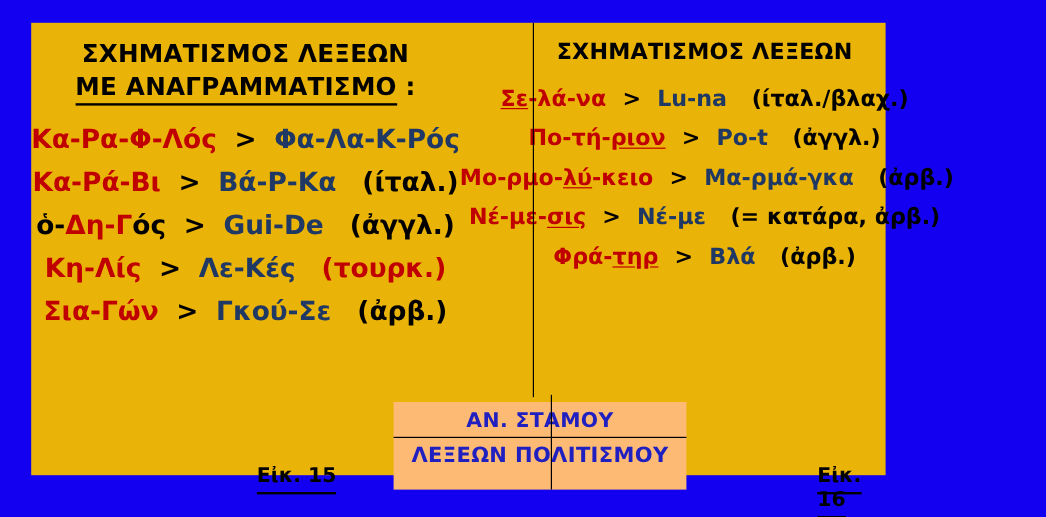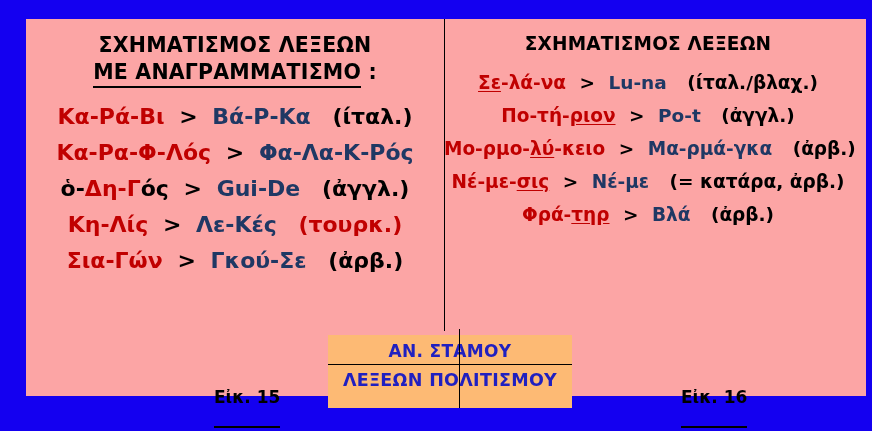--- a/index.html
+++ b/index.html
@@ -6,22 +6,22 @@
   body{
     width:872px;height:431px;
     background:#1400F0;
     font-family:"DejaVu Sans","Liberation Sans",sans-serif;
     overflow:hidden;
     position:relative;
   }
   #figure{
     position:absolute;
     left:26px;top:19px;
-    width:840px;height:377px;
-    background:#fca5a5;
+    width:712px;height:377px;
+    background:#eab308;
   }
   .panes{
     position:absolute;inset:0;
     display:flex;
     flex-direction:row;
   }
   .pane{
     position:relative;
     box-sizing:border-box;
     padding-top:13px;
@@ -97,51 +97,51 @@
   .fig-label{
     position:absolute;
     top:368px;
     color:#000000;
     font-weight:bold;
     font-size:17px;
     z-index:5;
   }
   .fig-label span{
     border-bottom:2px solid #000;
-    padding-bottom:19px;
+    padding-bottom:3px;
   }
   #fig-left{left:188px;}
   #fig-right{left:612px;margin-left:43px;}
 </style>
 </head>
 <body>
 
 <div id="figure">
 
   <div class="panes">
 
     <div class="pane pane-left">
       <div class="title">
         <div>ΣΧΗΜΑΤΙΣΜΟΣ  ΛΕΞΕΩΝ</div>
         <div><span class="l2">ΜΕ  ΑΝΑΓΡΑΜΜΑΤΙΣΜΟ</span><span> :</span></div>
       </div>
 
       <div class="rows">
 
         <div class="row">
+          <span class="red">Κα-Ρα-Φ-Λός</span><span class="sp"></span>
+          <span class="blk">&gt;</span><span class="sp"></span>
+          <span class="blue">Φα-Λα-Κ-Ρός</span>
+        </div>
+
+        <div class="row">
           <span class="red">Κα-Ρά-Βι</span><span class="sp"></span>
           <span class="blk">&gt;</span><span class="sp"></span>
           <span class="blue">Βά-Ρ-Κα</span><span class="sp"></span><span class="sp"></span>
           <span class="blk">(ίταλ.)</span>
-        </div>
-
-        <div class="row">
-          <span class="red">Κα-Ρα-Φ-Λός</span><span class="sp"></span>
-          <span class="blk">&gt;</span><span class="sp"></span>
-          <span class="blue">Φα-Λα-Κ-Ρός</span>
         </div>
 
         <div class="row">
           <span class="blk">ὁ-<span class="red">Δη-Γ</span>ός</span><span class="sp"></span>
           <span class="blk">&gt;</span><span class="sp"></span>
           <span class="blue">Gui-De</span><span class="sp"></span><span class="sp"></span>
           <span class="blk">(ἀγγλ.)</span>
         </div>
 
         <div class="row">

